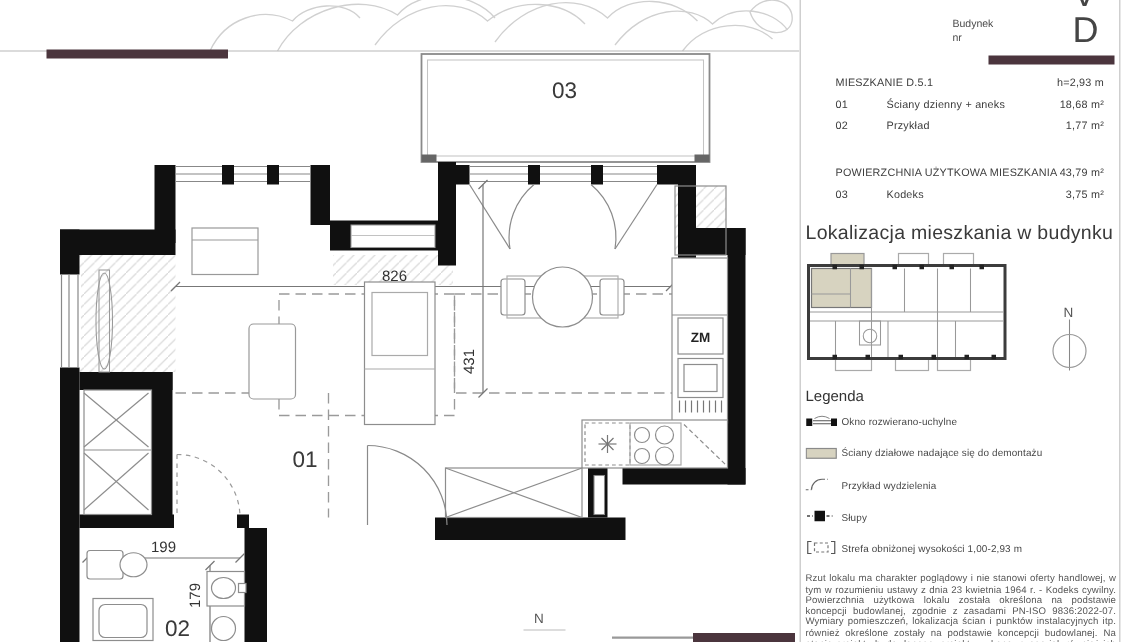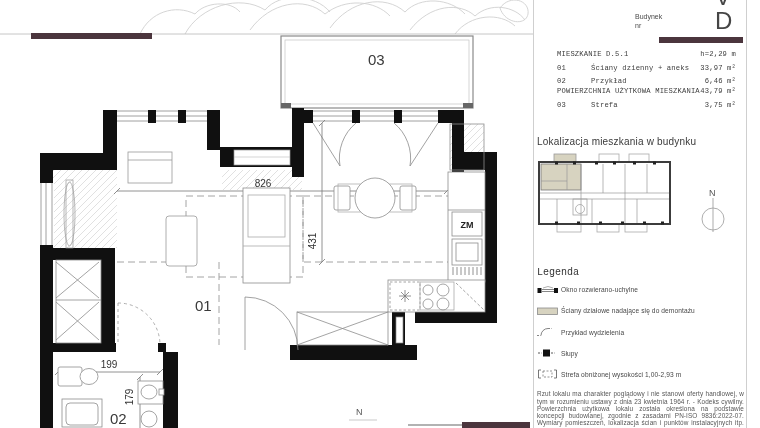--- a/index.html
+++ b/index.html
@@ -8,31 +8,31 @@
   .plan-wrap{position:absolute;left:0;top:0;width:533px;height:428px;}
   .v-div{position:absolute;top:0;width:1px;height:428px;background:#cfcfcf;}
   .sidebar{position:absolute;left:534px;top:0;width:212px;height:428px;padding:0 2px 0 3px;box-sizing:border-box;}
   
   .hdr-row{display:flex;justify-content:flex-end;align-items:center;gap:22px;padding-right:3px;}
   .hdr-row.floor{margin-top:-15px;}
   .hdr-label{width:58px;font-size:7px;line-height:9px;color:#4a4a4a;}
   .hdr-value{width:26px;font-size:24px;font-weight:400;color:#454545;line-height:24px;}
   .accent-bar{height:6px;width:84px;margin:4px 1px 0 auto;background:#4b353d;}
   
-  .apt-table{margin-top:7px;padding:0 8px 0 20px;font-size:7.2px;letter-spacing:.15px;color:#3d3d3d;font-family:Liberation Mono, monospace;}
+  .apt-table{margin-top:7px;padding:0 8px 0 20px;font-size:7.2px;letter-spacing:.15px;color:#3d3d3d;}
   .apt-title-row{display:flex;justify-content:space-between;}
   .apt-row{display:grid;grid-template-columns:34px 1fr auto;margin-top:5.5px;}
   .apt-row .val{text-align:right;}
-  .apt-total{display:grid;grid-template-columns:1fr auto;margin-top:2px;}
+  .apt-total{display:grid;grid-template-columns:1fr auto;margin-top:22px;}
   
-  .loc-title{margin-top:27px;font-size:10px;letter-spacing:.2px;color:#3a3a3a;}
+  .loc-title{margin-top:13px;font-size:13px;letter-spacing:.2px;color:#3a3a3a;}
   .loc-body{display:flex;align-items:flex-start;margin-top:6px;}
   .compass-box{margin-left:16px;margin-top:32px;}
   
-  .legend-title{margin-top:26px;font-size:10px;color:#333;font-family:Liberation Mono, monospace;}
+  .legend-title{margin-top:2px;font-size:10px;color:#333;}
   .legend-item{display:flex;align-items:center;margin-top:3.2px;}
   .legend-icon{width:24px;flex:0 0 24px;}
   .legend-label{font-size:6.6px;color:#474747;letter-spacing:.1px;}
   
   .disclaimer{margin-top:7px;font-size:6.4px;line-height:7.25px;text-align:justify;
               color:#565656;letter-spacing:.1px;}
   svg text{font-family:"Liberation Sans",sans-serif;}
   .room-label{font-size:15px;fill:#3a3a3a;}
   .dim-label{font-size:10px;fill:#333;}
   .zm-label{font-size:9px;font-weight:bold;fill:#222;}
@@ -275,39 +275,39 @@
         <div>Budynek</div>
         <div>nr</div>
       </div>
       <div class="hdr-value">D</div>
     </div>
     <div class="accent-bar"></div>
 
     <div class="apt-table">
       <div class="apt-title-row">
         <span>MIESZKANIE D.5.1</span>
-        <span>h=2,29 m</span>
+        <span>h=2,93 m</span>
       </div>
       <div class="apt-row">
         <span>01</span>
         <span>Ściany dzienny + aneks</span>
-        <span class="val">33,97 m²</span>
+        <span class="val">18,68 m²</span>
       </div>
       <div class="apt-row">
         <span>02</span>
         <span>Przykład</span>
-        <span class="val">6,46 m²</span>
+        <span class="val">1,77 m²</span>
       </div>
       <div class="apt-total">
         <span>POWIERZCHNIA UŻYTKOWA MIESZKANIA</span>
         <span class="val">43,79 m²</span>
       </div>
       <div class="apt-row">
         <span>03</span>
-        <span>Strefa</span>
+        <span>Kodeks</span>
         <span class="val">3,75 m²</span>
       </div>
     </div>
 
     <div class="loc-title">Lokalizacja mieszkania w budynku</div>
     <div class="loc-body">
       <svg width="140" height="84" viewBox="0 0 140 84">
         <g fill="#fff" stroke="#aaa" stroke-width="0.8">
           <rect x="17" y="1" width="22" height="8" fill="#d7d3c0" stroke="#999"></rect>
           <rect x="62" y="1" width="20" height="8"></rect>

